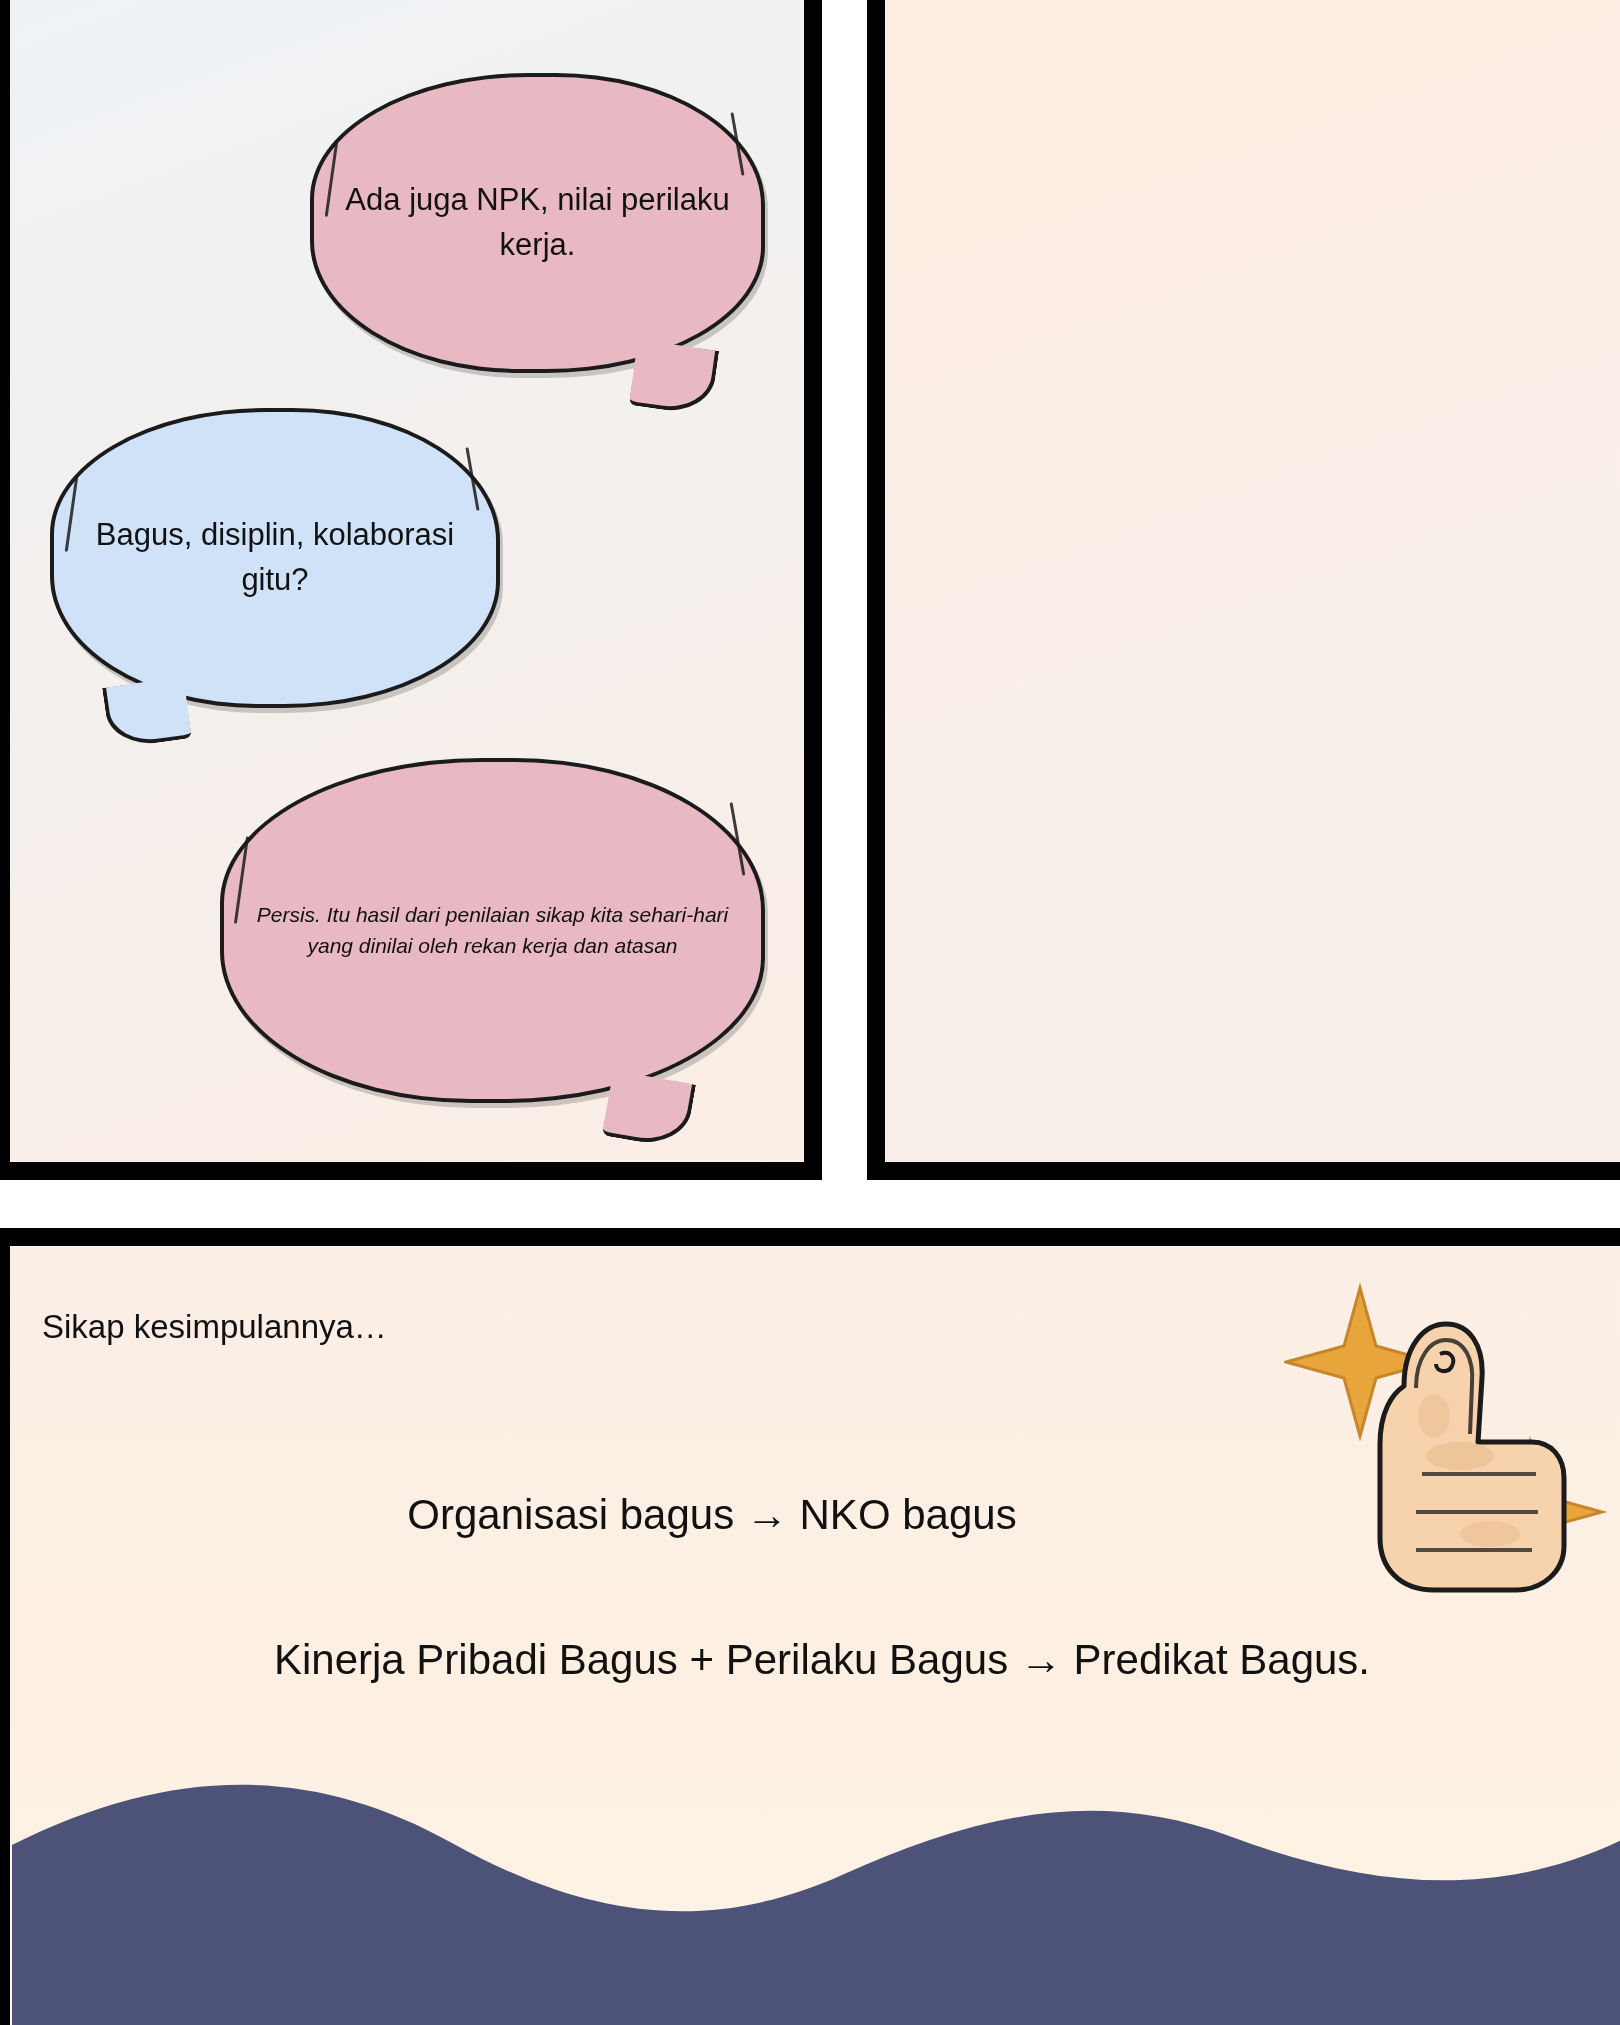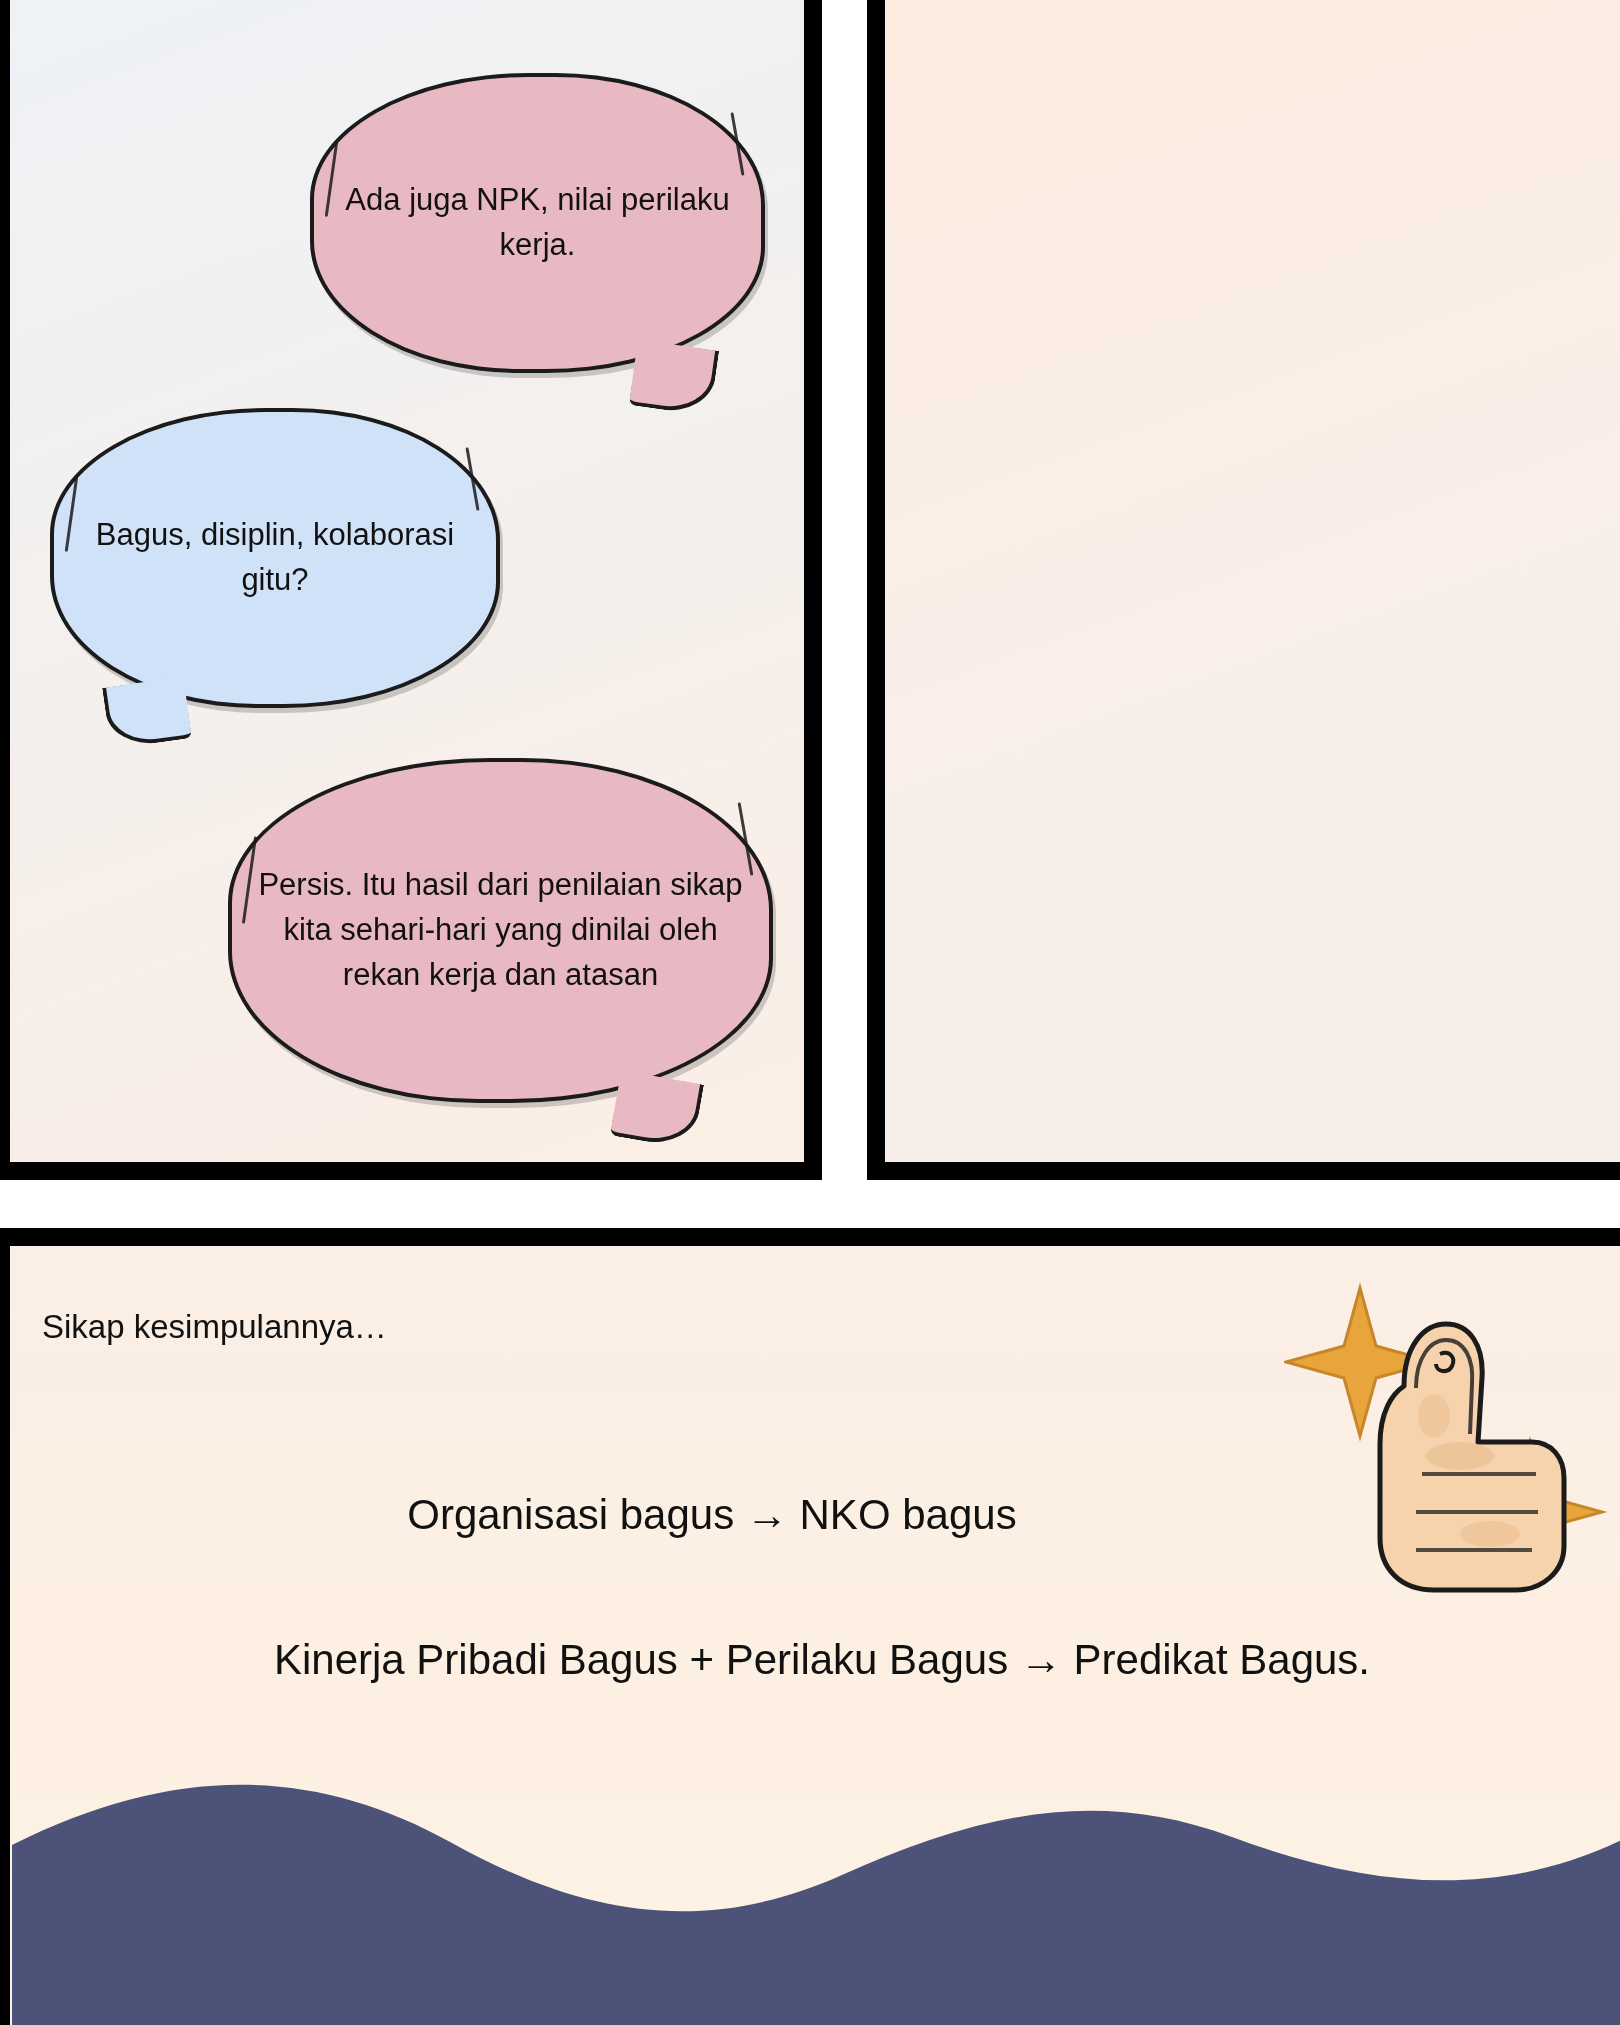--- a/index.html
+++ b/index.html
@@ -127,22 +127,23 @@
     left: 52px; bottom: -40px;
     width: 78px; height: 58px;
     background: #cfe2f8;
     border-left: 4px solid #1b1b1b;
     border-bottom: 4px solid #1b1b1b;
     border-radius: 0 0 10% 60%;
     transform: rotate(-8deg);
   }
 
   #b-persis {
-    left: 218px; top: 760px; width: 545px; height: 345px;
-    font-size: 31px;
+    left: 210px; top: 760px; width: 545px; height: 345px;
+    font-size: 21px;
+    font-style: italic;
   }
   #b-persis .tail-shape {
     position: absolute;
     right: 70px; bottom: -44px;
     width: 80px; height: 62px;
     background: #e8b9c2;
     border-right: 4px solid #1b1b1b;
     border-bottom: 4px solid #1b1b1b;
     border-radius: 0 0 60% 10%;
     transform: rotate(10deg);

